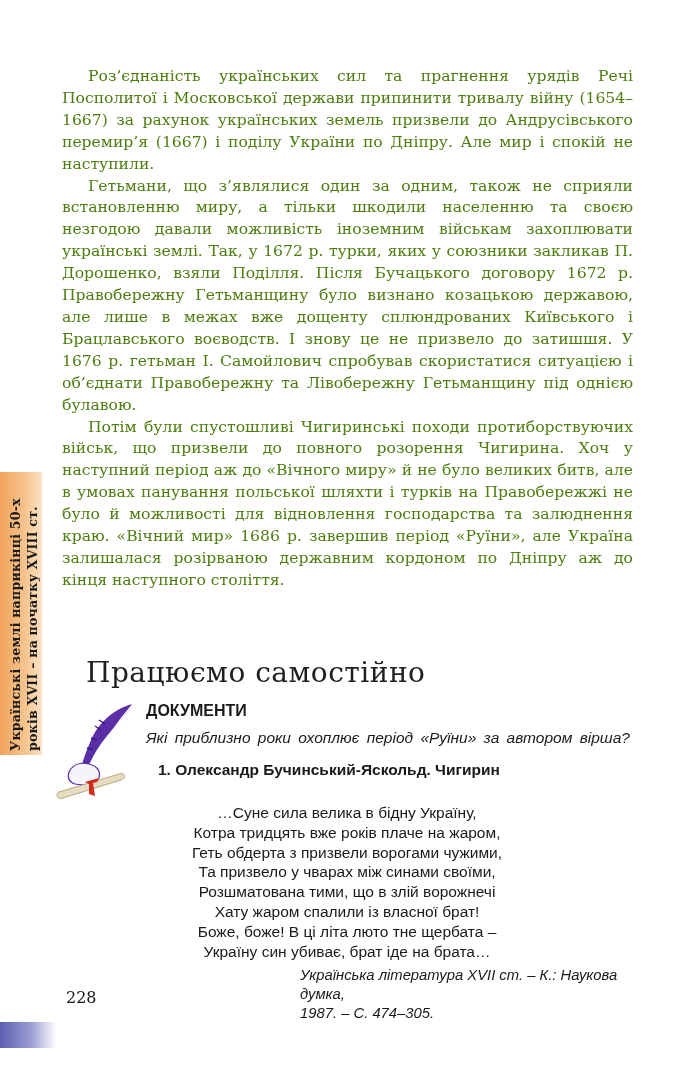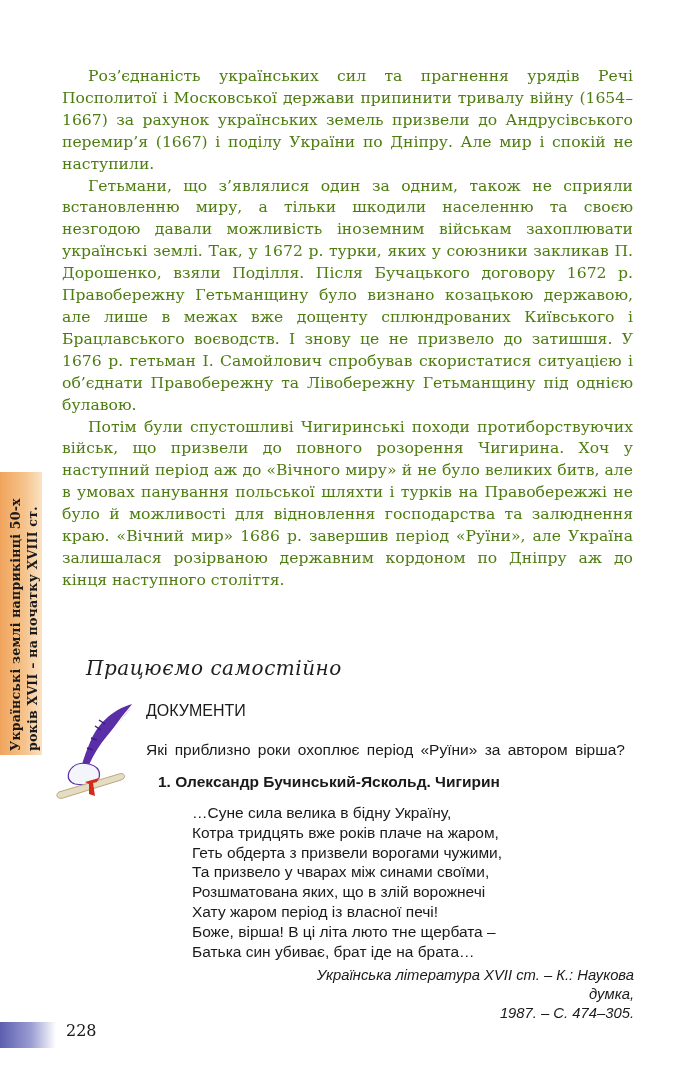--- a/index.html
+++ b/index.html
@@ -24,55 +24,55 @@
     font-family: "DejaVu Serif", "Liberation Serif", serif;
     font-weight: bold; font-size: 12.6px; line-height: 17px; color: #1a1a1a;
     display: flex; flex-direction: column; justify-content: center; padding-left: 4px;
     letter-spacing: 0.2px;
   }
   .side-tab-text span { display: block; white-space: nowrap; }
 
   .script-heading {
     position: absolute; left: 86px; top: 656px;
     font-family: "DejaVu Serif", "Liberation Serif", serif;
-    font-style: italic; font-size: 20px; color: #1f1f1f; letter-spacing: 0.5px;
+    font-size: 28px; color: #1f1f1f; letter-spacing: 0.5px;
   }
 
   .quill-icon { position: absolute; left: 55px; top: 700px; width: 80px; height: 102px; }
 
   .docs {
     position: absolute; left: 146px; top: 700px; width: 489px;
     font-family: "Liberation Sans", "DejaVu Sans", sans-serif; color: #1a1a1a;
   }
-  .docs-title { font-weight: normal; font-size: 16px; line-height: 22px; margin: 0 0 17px 0; }
+  .docs-title { font-weight: bold; font-size: 16px; line-height: 22px; margin: 0 0 5px 0; }
   .docs-question {
-    font-size: 15.5px; line-height: 22px; margin: 0 0 10px 0;
+    font-style: italic; font-size: 15.5px; line-height: 22px; margin: 0 0 10px 0;
     text-align: justify; word-spacing: 3px;
   }
   .docs-subtitle { font-weight: bold; font-size: 15.5px; line-height: 22px; margin: 0 0 6px 12px; }
 
   .poem {
     position: absolute; left: 192px; top: 803px;
     font-family: "Liberation Sans", "DejaVu Sans", sans-serif;
     font-size: 15.5px; line-height: 19.8px; color: #1a1a1a;
   }
-  .poem div { white-space: nowrap; }
+  .poem div { white-space: nowrap; text-align: center; }
 
   .citation {
-    position: absolute; left: 300px; top: 966px; width: 334px; text-align: right;
+    position: absolute; left: 300px; top: 966px; width: 334px; text-align: left;
     font-family: "Liberation Sans", "DejaVu Sans", sans-serif;
     font-style: italic; font-size: 14.8px; line-height: 19px; color: #1a1a1a;
   }
 
   .page-bar {
     position: absolute; left: 0; top: 1022px; width: 56px; height: 26px;
     background: linear-gradient(to right, #5c5fb0 0%, #9a9cd2 55%, #ffffff 100%);
   }
   .page-number {
-    position: absolute; left: 66px; top: 1021px;
+    position: absolute; left: 66px; top: 988px;
     font-family: "DejaVu Serif", "Liberation Serif", serif; font-size: 16px; color: #1a1a1a;
   }
 </style>
 </head>
 <body>
 
 <div class="page">
 
   <div class="side-tab">
     <div class="side-tab-text">
@@ -108,24 +108,24 @@
     <div class="docs-title">ДОКУМЕНТИ</div>
     <div class="docs-question">Які приблизно роки охоплює період «Руїни» за автором вірша?</div>
     <div class="docs-subtitle">1. Олександр Бучинський-Яскольд. Чигирин</div>
   </div>
 
   <div class="poem">
     <div>…Суне сила велика в бідну Україну,</div>
     <div>Котра тридцять вже років плаче на жаром,</div>
     <div>Геть обдерта з призвели ворогами чужими,</div>
     <div>Та призвело у чварах між синами своїми,</div>
-    <div>Розшматована яких, що в злій ворожнечі</div>
-    <div>Хату жаром період із власної печі!</div>
-    <div>Боже, вірша! В ці літа люто тне щербата –</div>
-    <div>Батька син убиває, брат іде на брата…</div>
+    <div>Розшматована тими, що в злій ворожнечі</div>
+    <div>Хату жаром спалили із власної брат!</div>
+    <div>Боже, боже! В ці літа люто тне щербата –</div>
+    <div>Україну син убиває, брат іде на брата…</div>
   </div>
 
   <div class="citation">
     <div>Українська література XVII ст. – К.: Наукова думка,</div>
     <div>1987. – С. 474–305.</div>
   </div>
 
   <div class="page-bar"></div>
   <div class="page-number">228</div>
 

